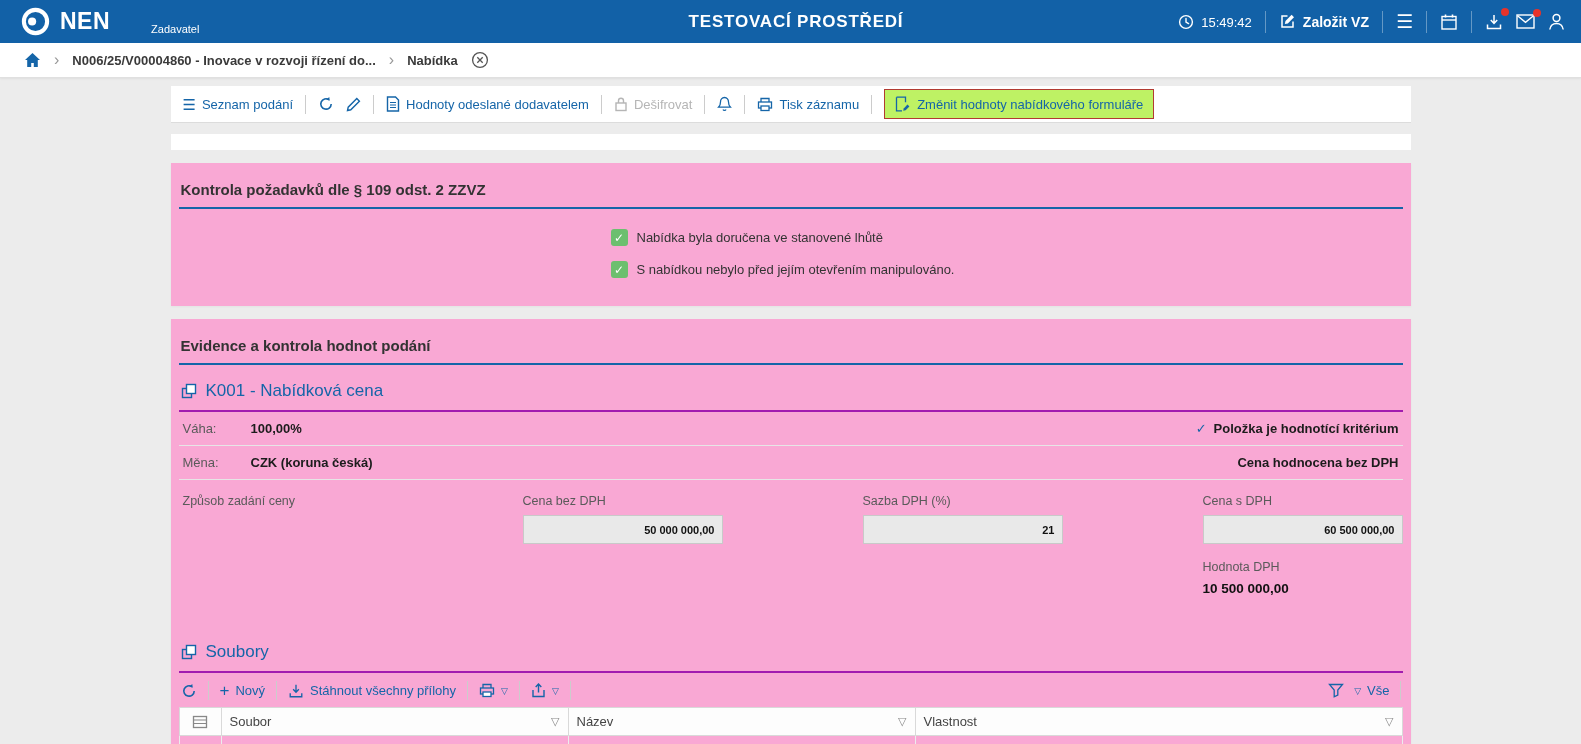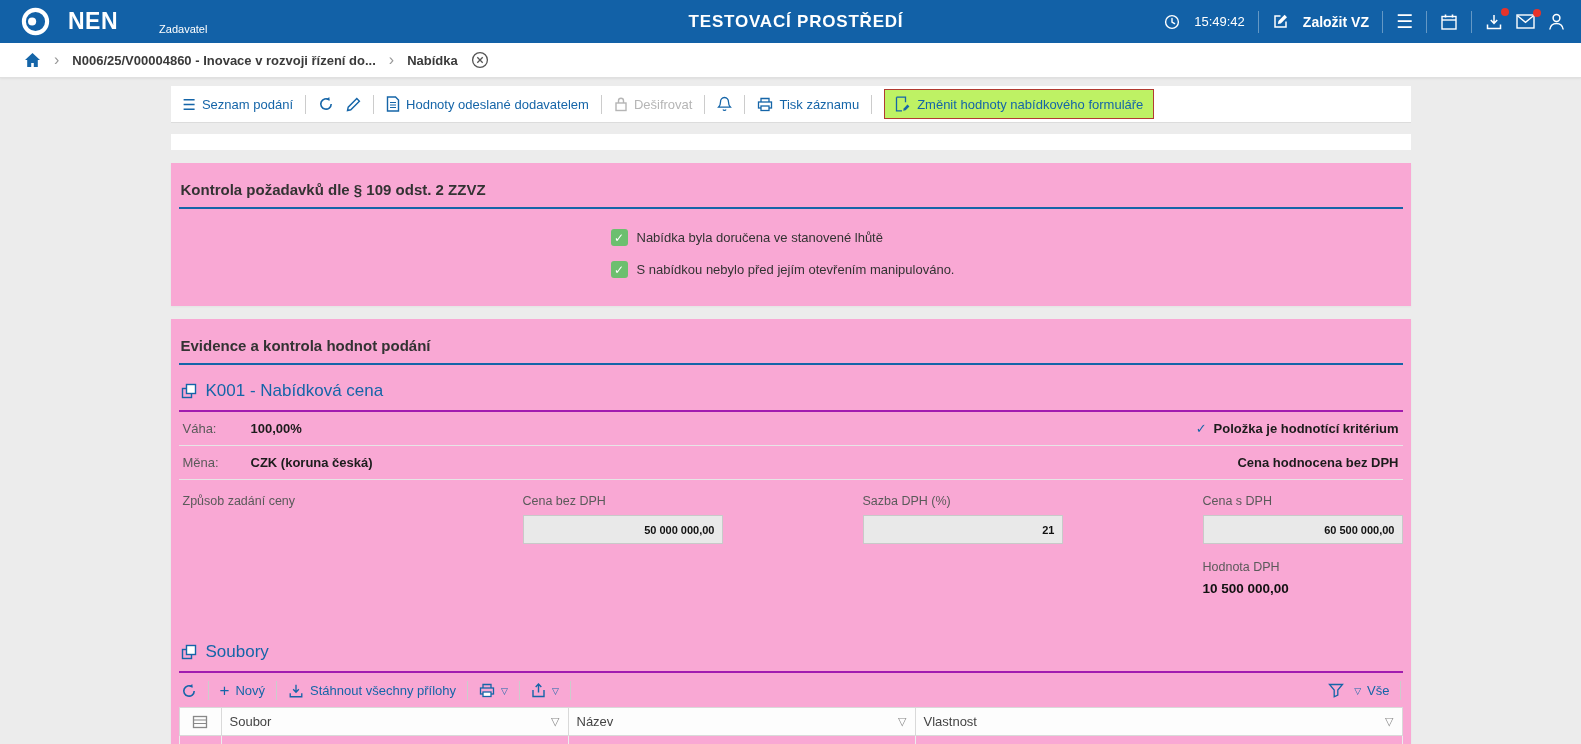--- a/index.html
+++ b/index.html
@@ -9,32 +9,32 @@
     background: #ececec;
     color: #333;
     overflow: hidden;
   }
 
   
   .topbar {
     height: 43px; background: #1261a7; display: flex; align-items: center;
     position: relative; color: #fff; padding: 0 16px 0 20px;
   }
-  .brand { display: flex; align-items: center; gap: 17px; cursor: pointer; }
+  .brand { display: flex; align-items: center; gap: 9px; cursor: pointer; }
   .brand-text { display: flex; align-items: flex-end; gap: 5px; }
   .brand-name { font-size: 23px; font-weight: bold; letter-spacing: .5px; line-height: 1; }
   .brand-sub { font-size: 11px; margin-bottom: -2px; margin-left: 36px; }
   .env-title {
     position: absolute; left: 11px; right: 0; text-align: center;
     font-size: 17px; font-weight: bold; letter-spacing: .8px; pointer-events: none;
   }
   .top-right { margin-left: auto; display: flex; align-items: center; gap: 13px; z-index: 1; }
   .vdiv { width: 1px; height: 22px; background: rgba(255,255,255,.35); }
   .tr-item {
-    display: flex; align-items: center; gap: 14px; font-size: 13px;
+    display: flex; align-items: flex-end; gap: 7px; font-size: 13px;
     background: none; border: none; color: #fff; cursor: pointer; position: relative;
     font-family: inherit;
   }
   .founder-label { font-size: 14px; font-weight: bold; }
   .burger { font-size: 19px; line-height: 1; }
   .badge { position: absolute; top: -5px; right: -6px; width: 8px; height: 8px; border-radius: 50%; background: #e6332a; }
 
   
   .breadcrumb {
     height: 35px; background: #fff; display: flex; align-items: center; gap: 13px;

